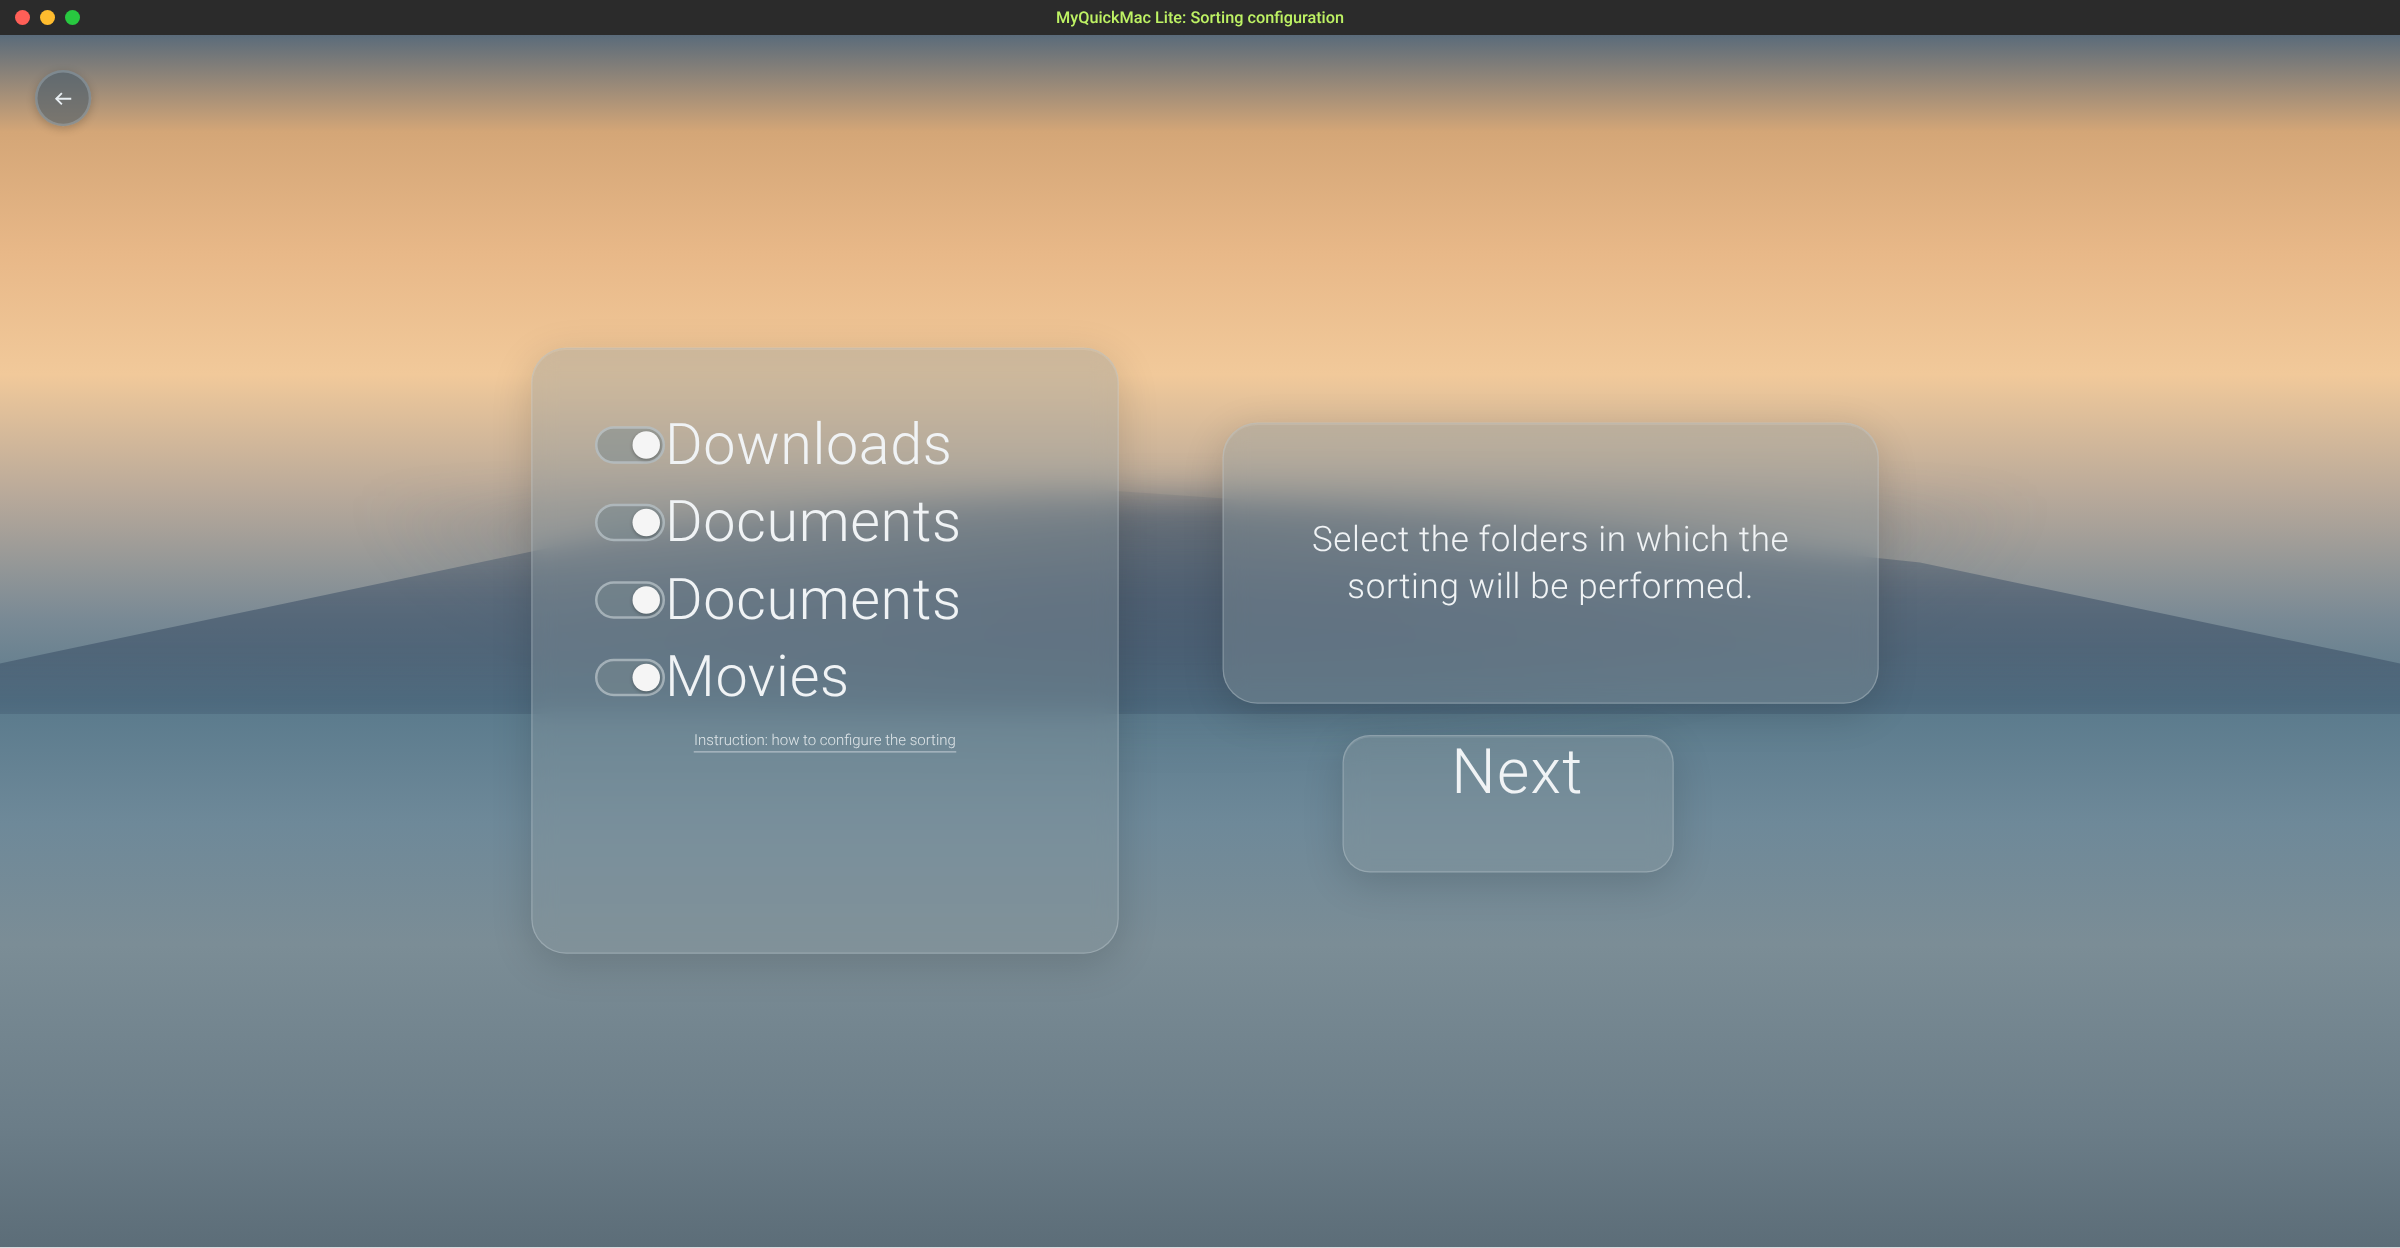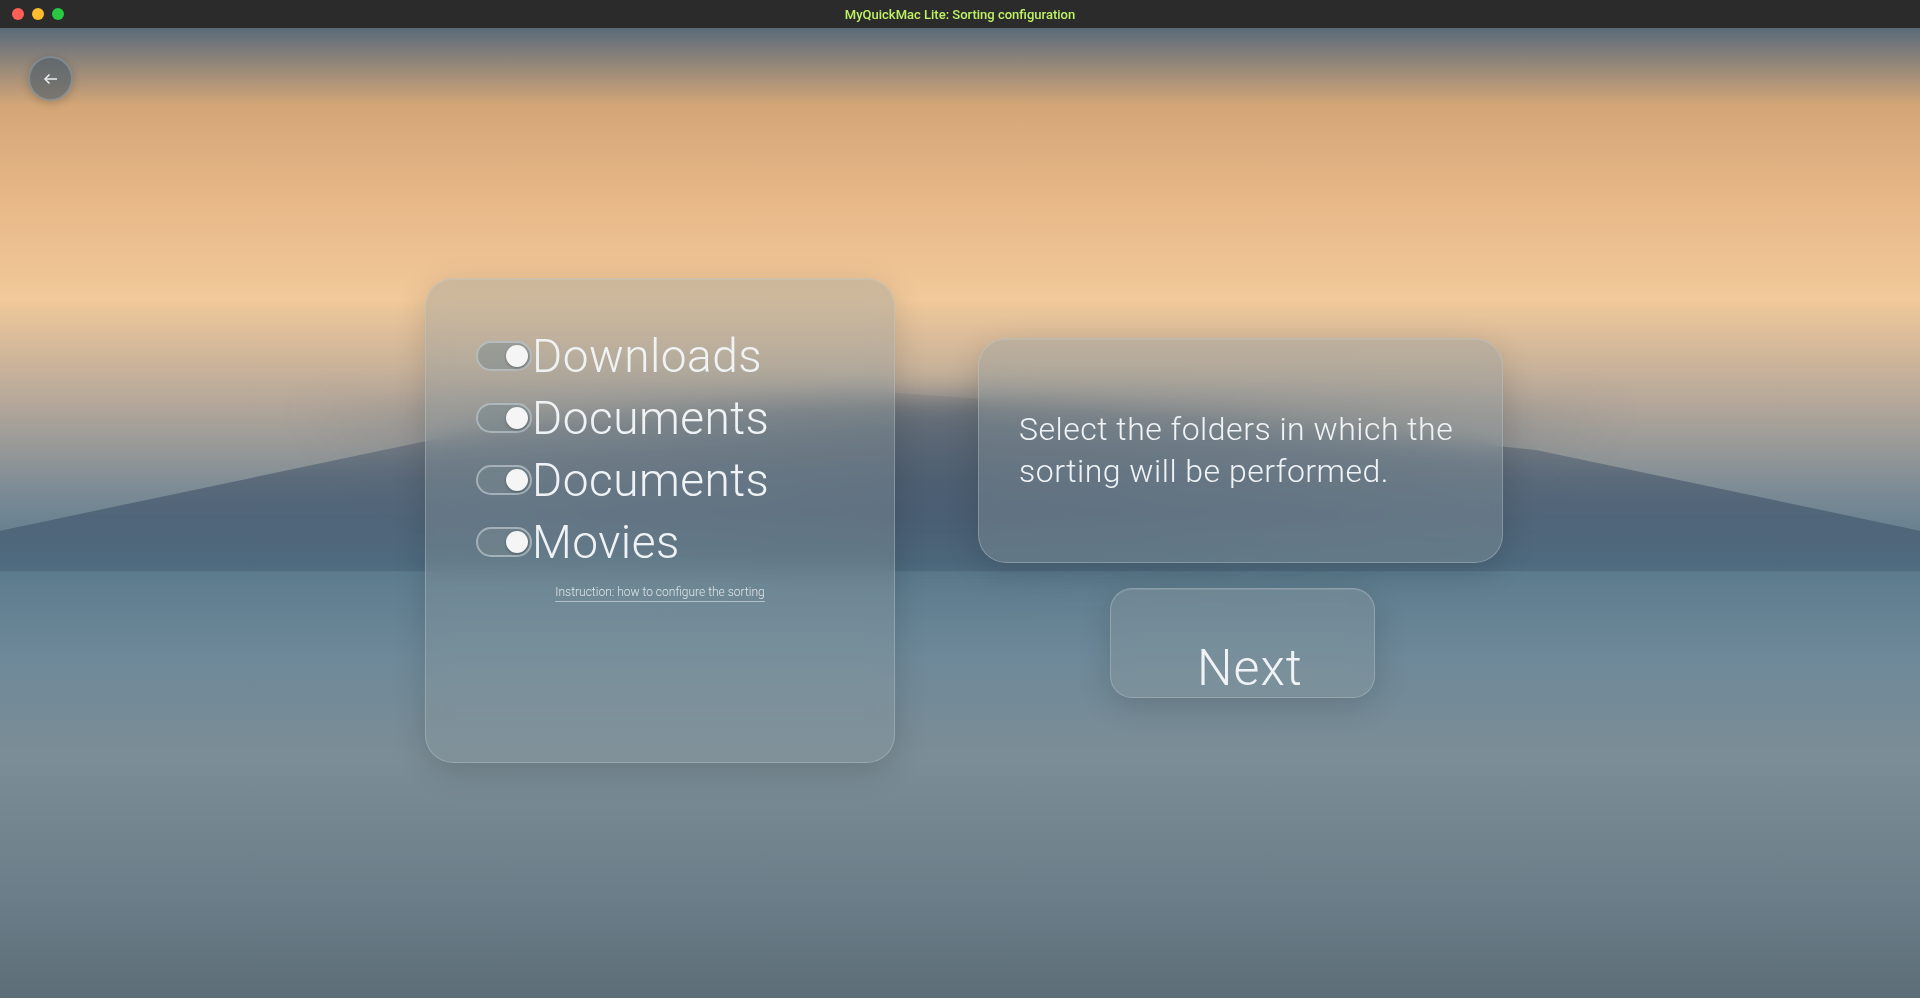--- a/index.html
+++ b/index.html
@@ -192,35 +192,35 @@
       top: 310px;
       width: 525px;
       height: 225px;
       display: flex;
       align-items: center;
       justify-content: center;
       padding: 24px 40px;
     }
 
     .message-text {
-      font-size: 32px;
+      font-size: 28px;
       font-weight: 300;
       color: #f0f3f5;
-      text-align: left;
+      text-align: center;
       line-height: 1.3;
       letter-spacing: 0.5px;
     }
 
     .next-button {
-      left: 1110px;
+      left: 1074px;
       top: 560px;
       width: 265px;
       height: 110px;
       display: flex;
-      align-items: flex-end;
+      align-items: flex-start;
       justify-content: center;
       cursor: pointer;
       border-radius: 22px;
       padding-left: 15px;
     }
 
     .next-label {
       font-size: 50px;
       font-weight: 300;
       color: #f0f3f5;

